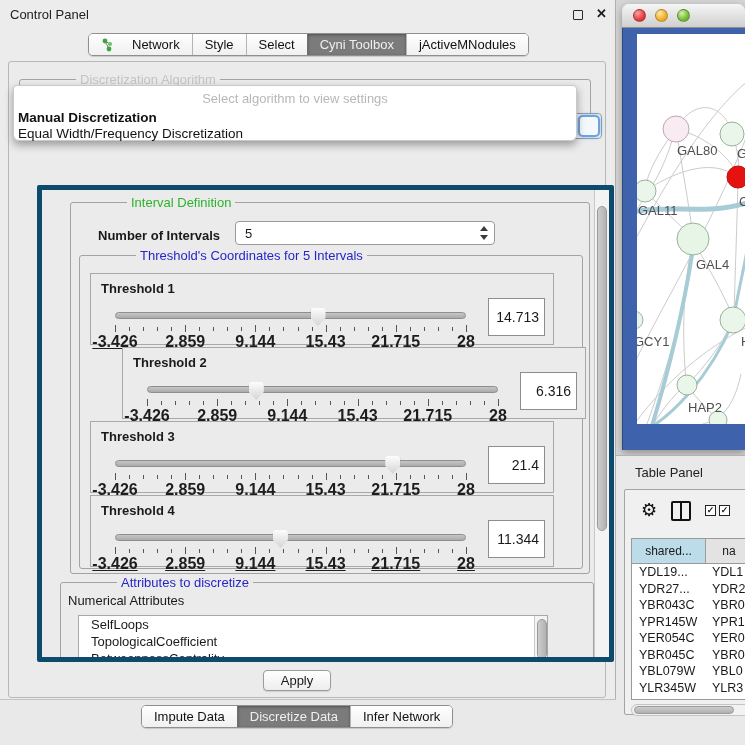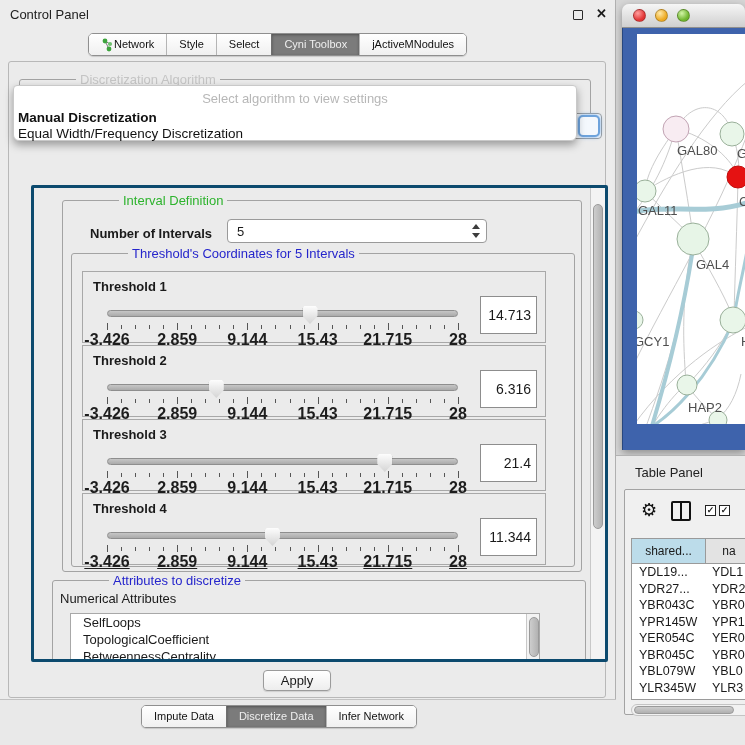--- a/index.html
+++ b/index.html
@@ -8,21 +8,21 @@
 
   
   #control-panel { position:absolute; left:0; top:0; width:616px; height:745px; background:#ececec; border-right:1px solid #b0b0b0; }
   .titlebar { position:absolute; left:0; top:0; width:100%; height:28px; }
   .titlebar .title { position:absolute; left:10px; top:7px; font-size:13px; color:#222; }
   .float-icon { position:absolute; right:32px; top:10px; width:10px; height:10px; border:1.6px solid #2a2a2a; border-radius:1px; cursor:pointer; }
   .close-icon { position:absolute; right:8px; top:6px; font-size:13px; font-weight:bold; color:#1a1a1a; cursor:pointer; }
 
   
   .tabbar { position:absolute; left:88px; top:33px; height:23px; display:flex; border:1px solid #8f8f8f; border-radius:5px; overflow:hidden; background:#fdfdfd; box-shadow:0 1px 1px rgba(0,0,0,.15); }
-  .tab { font-size:11px; line-height:21px; padding:0 12px; background:linear-gradient(#ffffff,#f0f0f0); color:#111; cursor:pointer; white-space:nowrap; display:flex; align-items:center; gap:0; }
+  .tab { font-size:13px; line-height:21px; padding:0 12px; background:linear-gradient(#ffffff,#f0f0f0); color:#111; cursor:pointer; white-space:nowrap; display:flex; align-items:center; gap:18px; }
   .tab + .tab { border-left:1px solid #b5b5b5; }
   .tab.active { background:#7b7b7b; color:#efefef; border-left:1px solid #6f6f6f; box-shadow:inset 0 1px 3px rgba(0,0,0,.35); }
 
   
   .content { position:absolute; left:8px; top:61px; width:598px; height:637px; background:#ebebeb; border:1px solid #b8b8b8; border-radius:3px; }
 
   .group { position:absolute; border:1px solid #a3a3a3; border-radius:3px; }
   .gtitle { position:absolute; top:-8px; left:8px; background:#ebebeb; padding:0 4px; font-size:13px; white-space:nowrap;margin-left:48px; }
 
   
@@ -43,21 +43,21 @@
   #algo-popup .opt { position:absolute; left:4px; right:4px; height:15px; font-size:13.5px; color:#111; cursor:pointer; }
   #algo-popup .opt.b { font-weight:bold; top:24px; }
   #algo-popup .opt.r { top:40px; }
 
   
   #tabledata-group { left:10px; top:84px; width:572px; height:52px; }
   #tabledata-group .gtitle { color:#3a3a3a; }
   #tabledata-combo { left:14px; top:21px; width:564px; height:23px; }
 
   
-  #scrollpanel { left:22px; top:123px; width:577px; height:477px; background:#ebebeb; border:3px solid #0c4a6e; border-radius:2px; overflow:hidden; }
+  #scrollpanel { left:28px; top:123px; width:577px; height:477px; background:#ebebeb; border:5px solid #0c4a6e; border-radius:2px; overflow:hidden; }
   .vscroll { position:absolute; right:0; top:0; bottom:0; width:15px; background:#f3f3f3; border-left:1px solid #c8c8c8; }
   .vscroll .thumb { position:absolute; left:2px; width:10px; border-radius:5px; background:linear-gradient(90deg,#cdcdcd,#b2b2b2); border:1px solid #9a9a9a; cursor:pointer; }
 
   #interval-group { left:28px; top:12px; width:520px; height:372px; }
   #interval-group > .gtitle { color:#2db32d; }
   #num-label { position:absolute; left:27px; top:25px; font-size:13px; font-weight:bold; }
   #num-combo { left:164px; top:18px; width:260px; height:24px; }
 
   #thresholds-group { left:8px; top:52px; width:504px; height:314px; }
   #thresholds-group > .gtitle { color:#2525cc; }
@@ -229,21 +229,21 @@
                   <div class="ticklabel" style="left: 0px;">-3.426</div>
                   <div class="ticklabel" style="left: 70.2px;">2.859</div>
                   <div class="ticklabel" style="left: 140.4px;">9.144</div>
                   <div class="ticklabel" style="left: 210.6px;">15.43</div>
                   <div class="ticklabel" style="left: 280.8px;">21.715</div>
                   <div class="ticklabel" style="left: 351px;">28</div>
                 </div>
               </div>
               <div class="tvalue">14.713</div>
             </div>
-            <div class="tpanel" style="top: 91px;">
+            <div class="tpanel" style="top: 91px; margin-left: 32px;">
               <div class="tlabel">Threshold 2</div>
               <div class="slider-area">
                 <div class="strack"></div>
                 <div class="sthumb" style="left: 101.81px;"></div>
                 <div class="ticks">
                   <div class="tick major" style="left: 0px;"></div>
                   <div class="tick" style="left: 14.04px;"></div>
                   <div class="tick" style="left: 28.08px;"></div>
                   <div class="tick" style="left: 42.12px;"></div>
                   <div class="tick" style="left: 56.16px;"></div>

